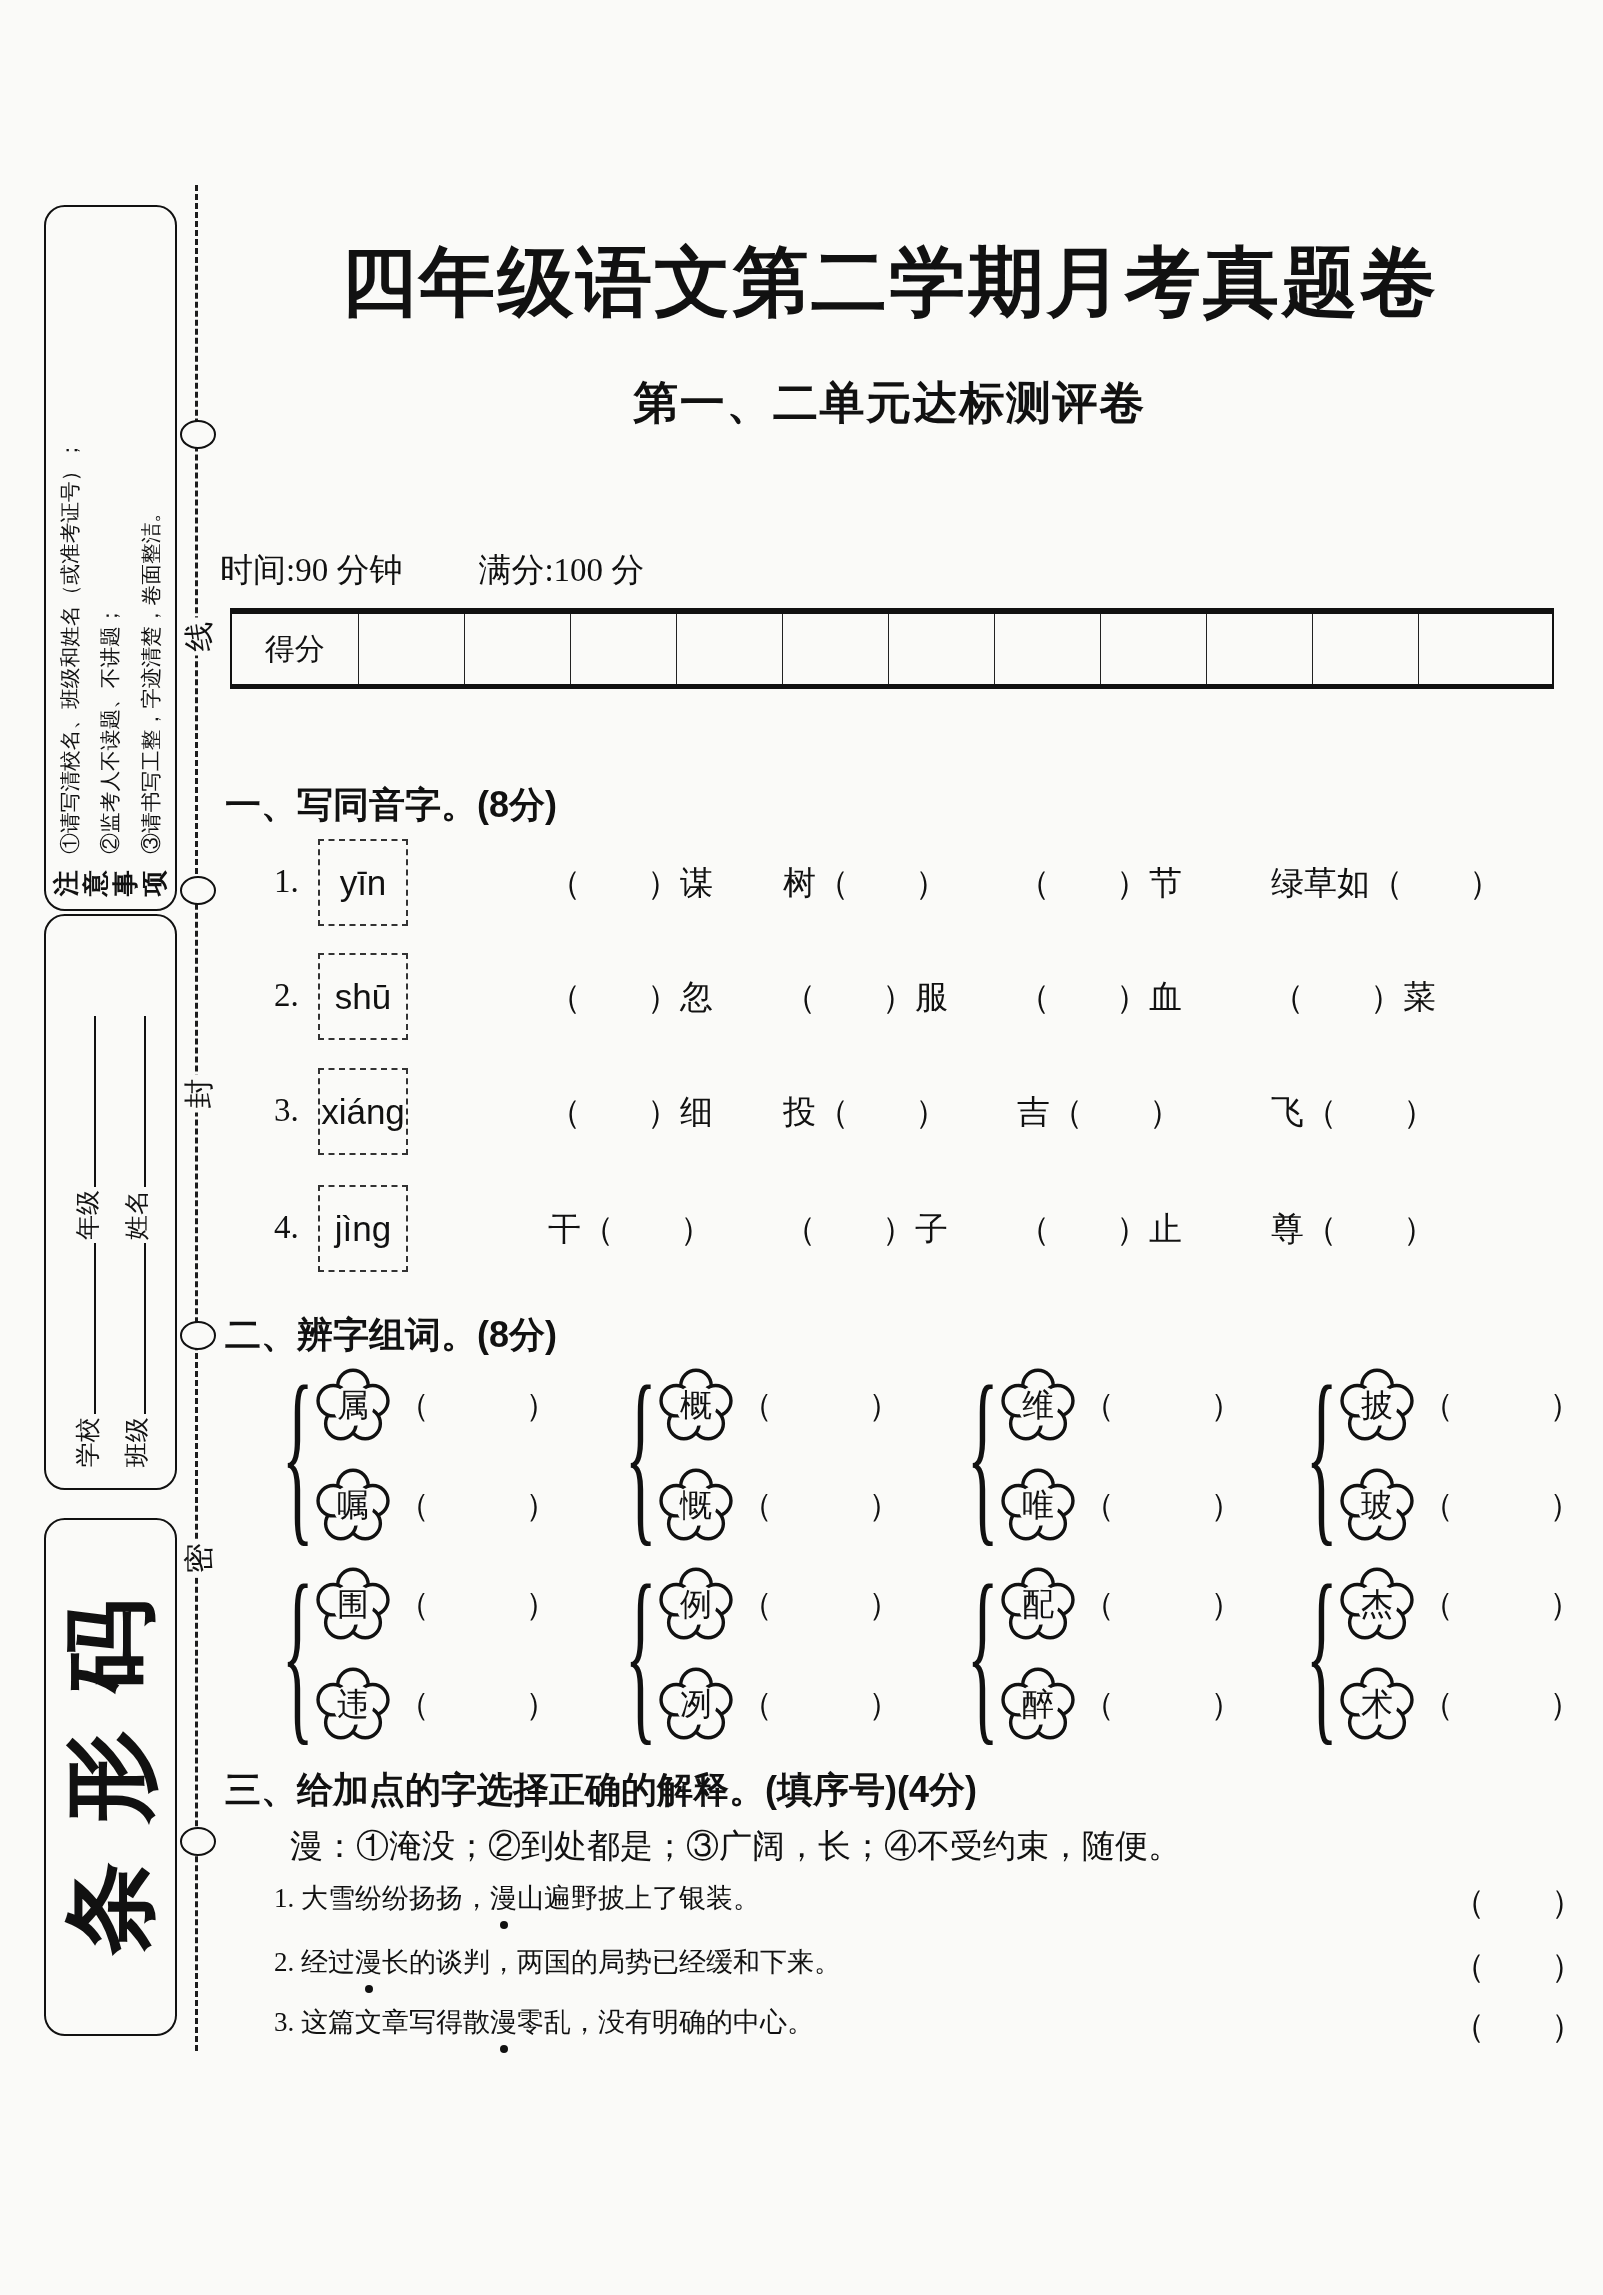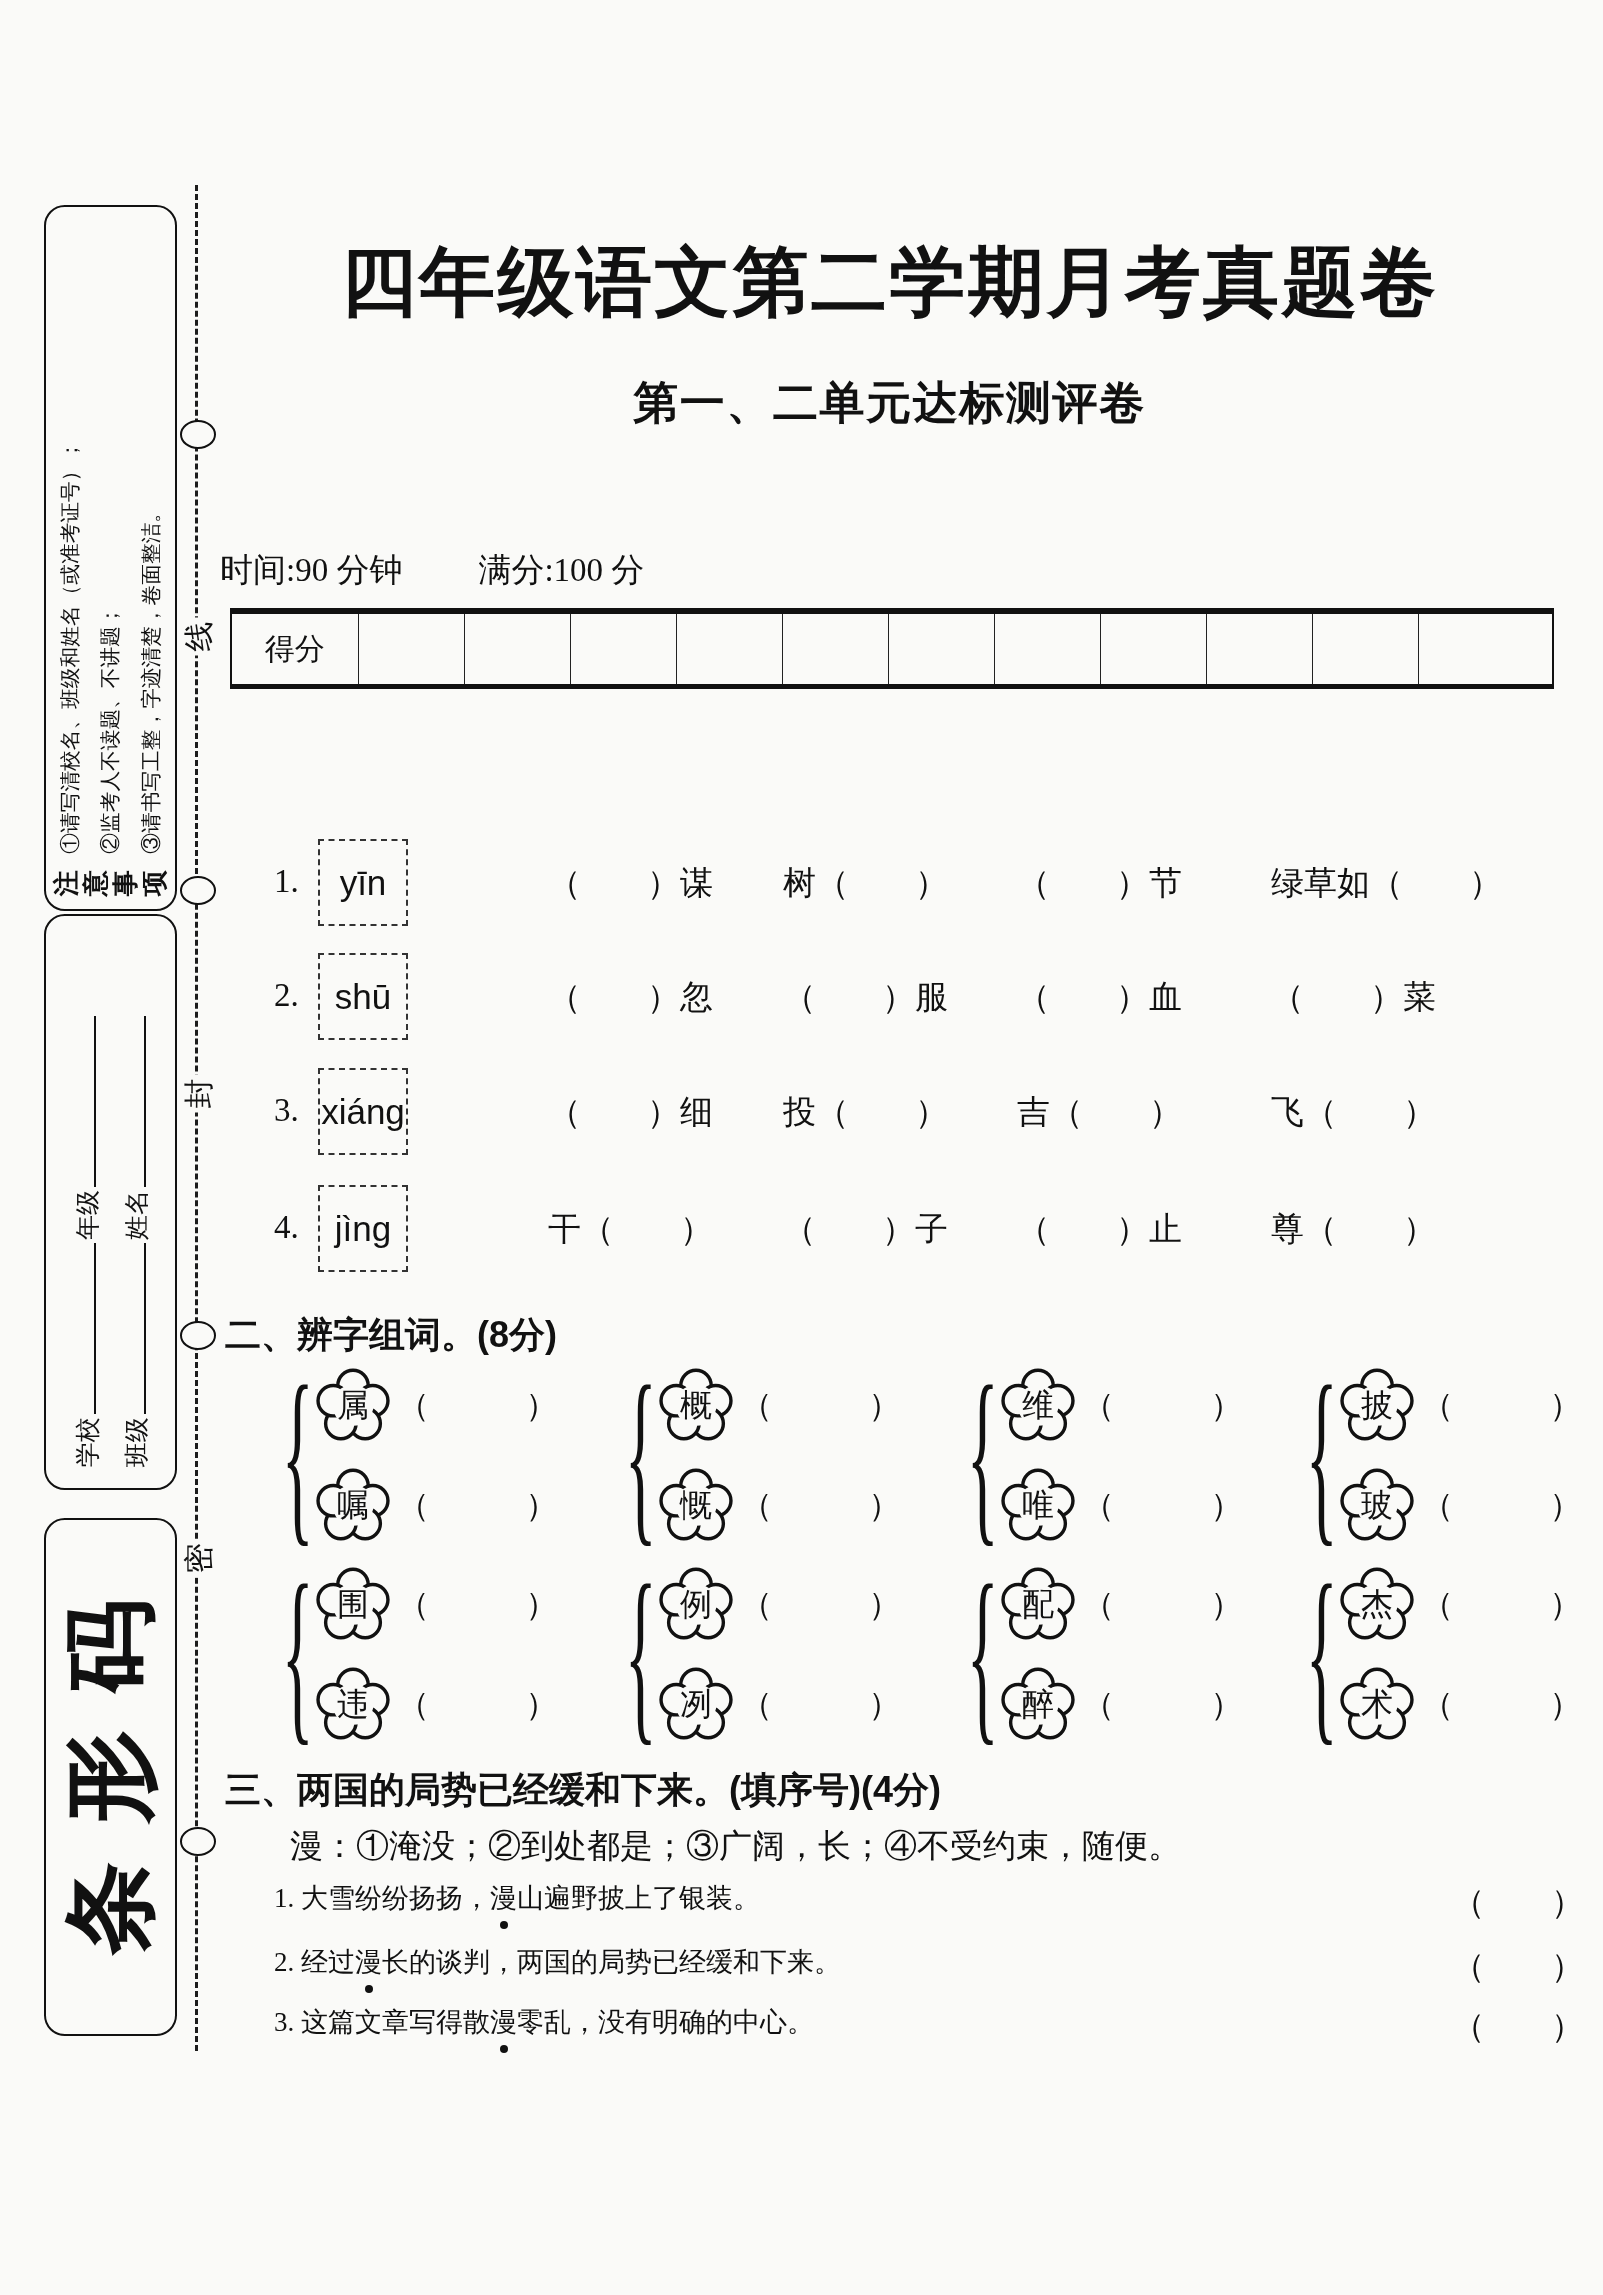--- a/index.html
+++ b/index.html
@@ -147,20 +147,21 @@
           <td></td>
       <td></td>
           <td></td>
       <td></td>
           <td></td>
       <td></td>
     </tr>
   </tbody>
     </table>
 
+  <div class="secheading" style="top:781px">一、写同音字。(8分)</div>
 
   <div class="s1row" style="top:839px">
     <span class="s1num">1.</span>
     <span class="pybox">yīn</span>
     <span class="slot c1">（　　）谋</span>
     <span class="slot c2">树（　　）</span>
     <span class="slot c3">（　　）节</span>
     <span class="slot c4">绿草如（　　）</span>
   </div>
   <div class="s1row" style="top:953px">
@@ -385,21 +386,21 @@
             <svg viewBox="0 0 96 96" width="76" height="76">
               <use href="#flowerShape"></use>
             </svg>
             <span class="fchar">术</span>
           </span>
         <span class="fparen">（　　　）</span>
       </div>
     </div>
   </div>
 
-  <div class="secheading" style="top:1766px">三、两国的局势已经缓和下来。(填序号)(4分)</div>
+  <div class="secheading" style="top:1766px">三、给加点的字选择正确的解释。(填序号)(4分)</div>
   <div class="defline">漫：①淹没；②到处都是；③广阔，长；④不受约束，随便。</div>
 
   <div class="q" style="top:1880px">
     <span class="qtext"><span>1. 大雪纷纷扬扬，</span><span class="du">漫</span><span>山遍野披上了银装。</span></span>
     <span class="qparen">（　　）</span>
   </div>
   <div class="q" style="top:1944px">
     <span class="qtext"><span>2. 经过</span><span class="du">漫</span><span>长的谈判，两国的局势已经缓和下来。</span></span>
     <span class="qparen">（　　）</span>
   </div>

